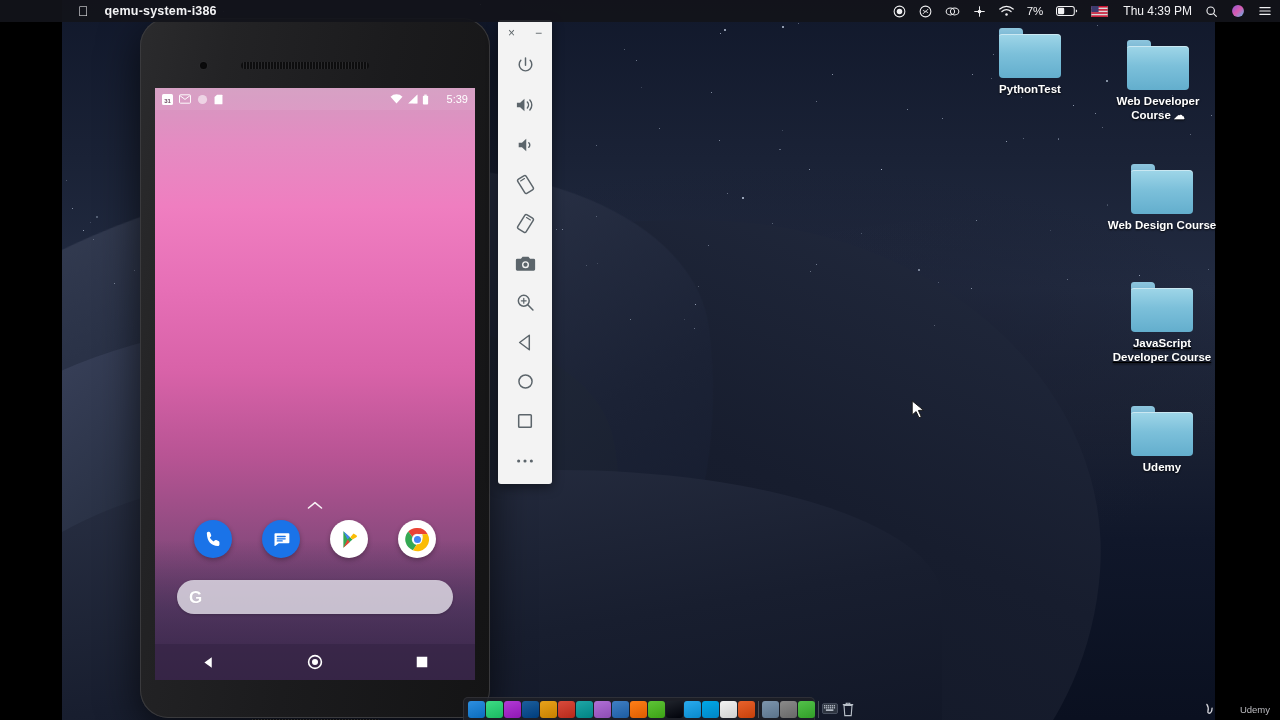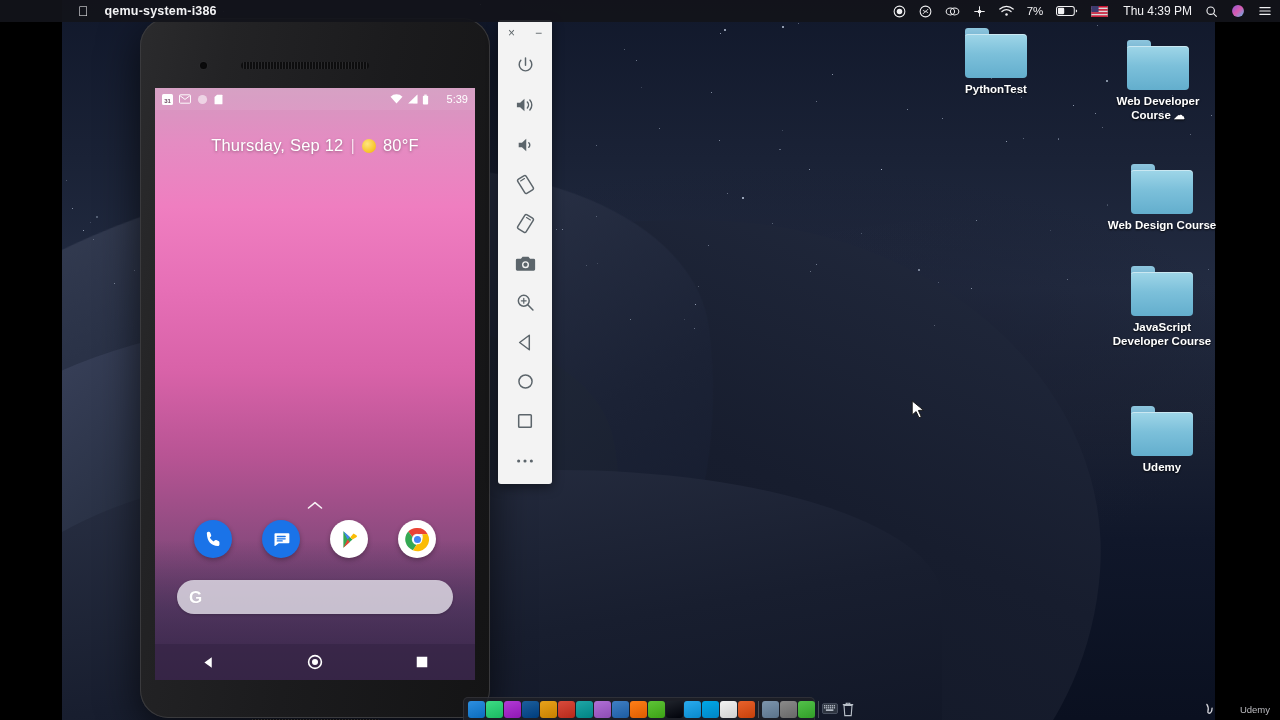--- a/index.html
+++ b/index.html
@@ -433,42 +433,42 @@
     <span class="mbicon">
       <svg width="14" height="12" viewBox="0 0 16 14">
           <g stroke="#f0f0f2" stroke-width="1.3" stroke-linecap="round">
             <path d="M2 3h12M2 7h12M2 11h12"></path>
           </g>
         </svg>
     </span>
   </div>
 
   <div id="folders">
-      <div class="folder" style="left: 938px; top: 28px;">
+      <div class="folder" style="left: 972px; top: 28px;">
         <div class="ficon">
           <div class="ftab"></div>
           <div class="fbody"></div>
         </div>
         <div class="flabel">PythonTest</div>
       </div>
       <div class="folder" style="left: 1100px; top: 40px;">
         <div class="ficon">
           <div class="ftab"></div>
           <div class="fbody"></div>
         </div>
         <div class="flabel">Web Developer Course<span class="cloud-glyph"> ☁</span></div>
       </div>
       <div class="folder" style="left: 1104px; top: 164px;">
         <div class="ficon">
           <div class="ftab"></div>
           <div class="fbody"></div>
         </div>
         <div class="flabel">Web Design Course</div>
       </div>
-      <div class="folder" style="left: 1104px; top: 266px;">
+      <div class="folder" style="left: 1104px; top: 282px; text-decoration: underline;">
         <div class="ficon">
           <div class="ftab"></div>
           <div class="fbody"></div>
         </div>
         <div class="flabel">JavaScript Developer Course</div>
       </div>
       <div class="folder" style="left: 1104px; top: 406px;">
         <div class="ficon">
           <div class="ftab"></div>
           <div class="fbody"></div>
@@ -522,26 +522,20 @@
           <span class="sbicon">
             <svg width="7" height="11" viewBox="0 0 8 12">
                 <rect x="2.6" y="0.4" width="2.8" height="1.4" fill="#fff"></rect>
                 <rect x="1" y="1.6" width="6" height="10" rx="1" fill="#fff"></rect>
               </svg>
           </span>
           <span class="clocktxt">5:39</span>
         </span>
       </div>
 
-      <div id="a-widget">
-        <span>Thursday, Sep 12</span>
-        <span class="sep">|</span>
-        <span class="sun"></span>
-        <span>80°F</span>
-      </div>
 
       <div id="a-chevron">
         <svg width="16" height="9" viewBox="0 0 16 9">
             <path d="M1.5 7L8 1.6 14.5 7" fill="none" stroke="rgba(255,255,255,.92)" stroke-width="1.6" stroke-linecap="round" stroke-linejoin="round"></path>
           </svg>
       </div>
 
       <div id="a-dock">
         <div class="adock-icon ic-phone">
           <svg width="21" height="21" viewBox="0 0 24 24">

